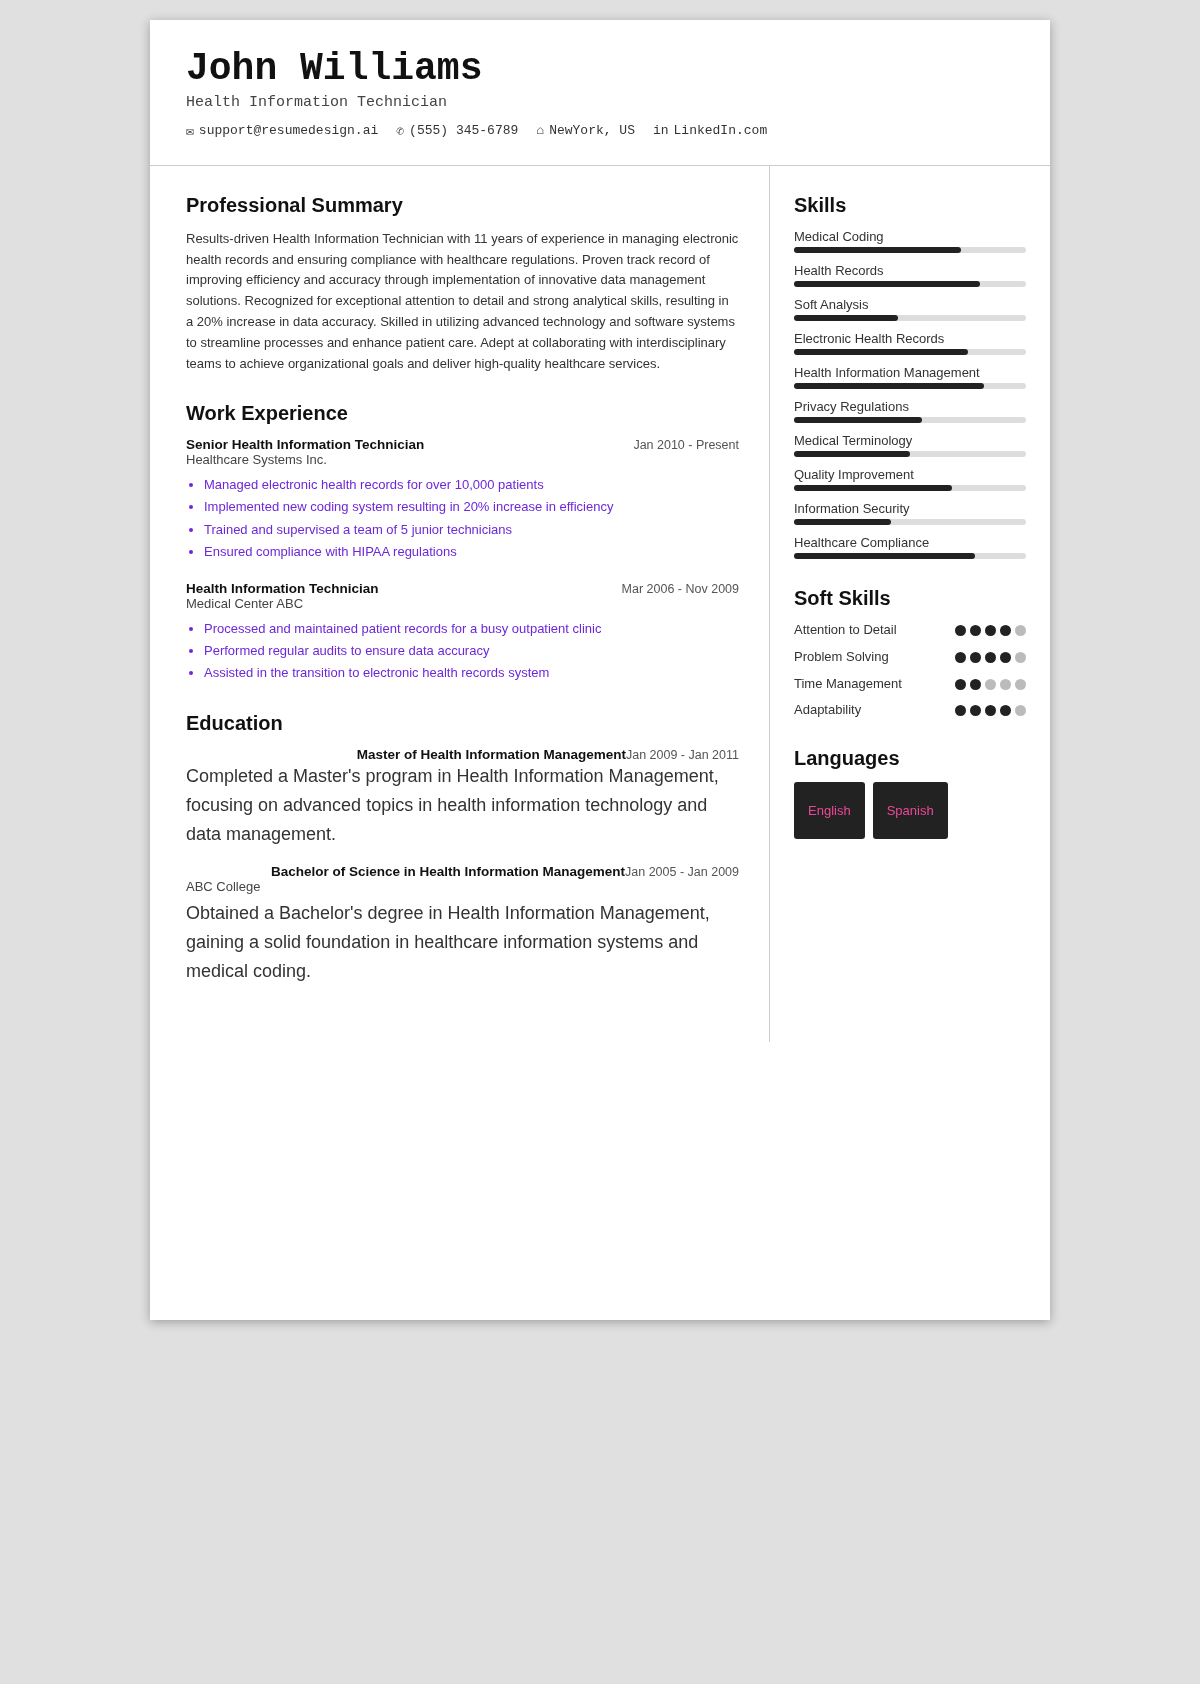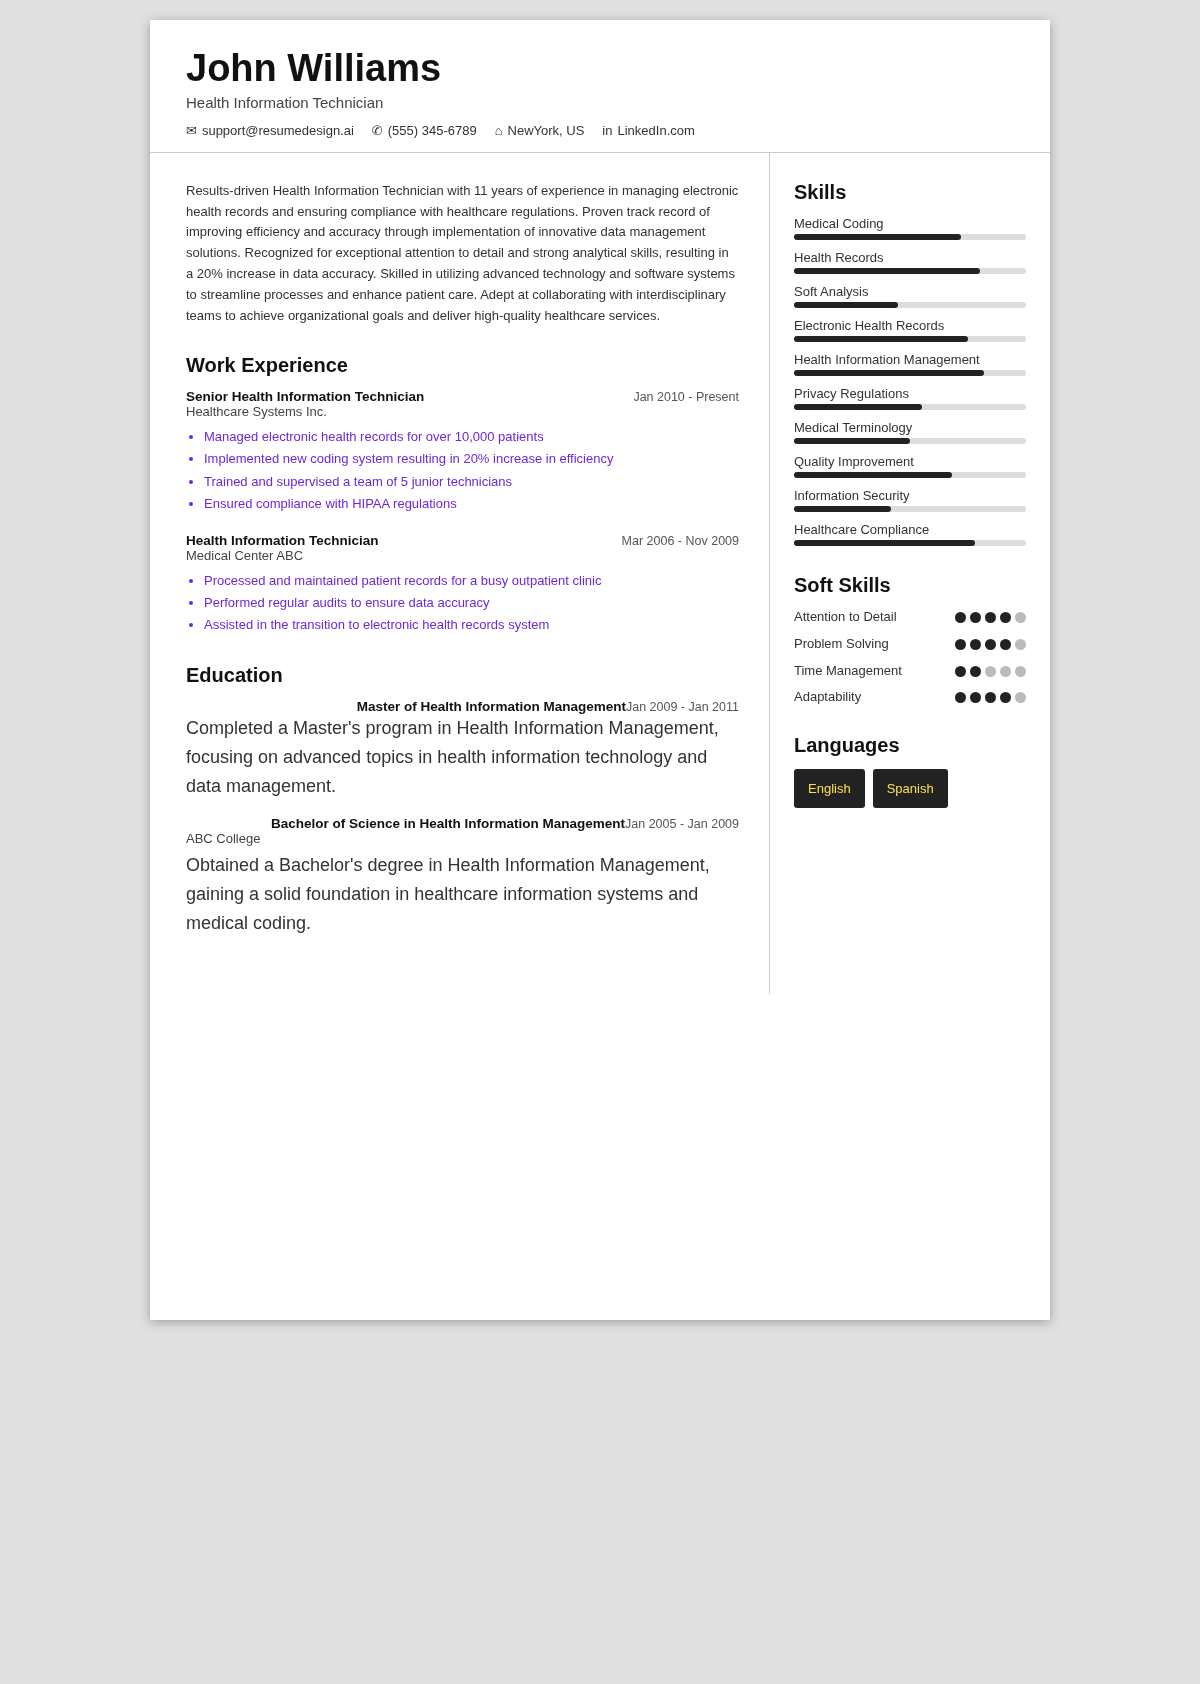--- a/index.html
+++ b/index.html
@@ -13,22 +13,23 @@
       padding: 20px;
     }
     .resume-paper {
       background: #fff;
       width: 900px;
       min-height: 1300px;
       box-shadow: 0 2px 10px rgba(0,0,0,0.3);
     }
     
     .header {
-      padding: 28px 36px 14px 36px;
+      padding: 28px 36px 26px 36px;
       border-bottom: 1px solid #ccc;
+      font-family: Liberation Mono, monospace;
     }
     .header-name {
       font-size: 38px;
       font-weight: 900;
       color: #111;
       line-height: 1.1;
     }
     .header-title {
       font-size: 15px;
       color: #444;
@@ -195,23 +196,23 @@
     }
     
     .lang-tags {
       display: flex;
       gap: 8px;
       flex-wrap: wrap;
       margin-top: 8px;
     }
     .lang-tag {
       background: #222;
-      color: #fde047;
-      font-size: 13px;
-      padding: 12px 14px;
+      color: #ec4899;
+      font-size: 13px;
+      padding: 21px 14px;
       border-radius: 3px;
       font-weight: 500;
     }
   </style>
 </head>
 <body>
 
 <div class="resume-paper">
 
   <div class="header">
@@ -236,20 +237,21 @@
           <span>LinkedIn.com</span>
         </div>
       </div>
   </div>
 
   <div class="body">
 
     <div class="left-col">
 
       <div class="section">
+        <div class="section-title">Professional Summary</div>
         <div class="summary-text">Results-driven Health Information Technician with 11 years of experience in managing electronic health records and ensuring compliance with healthcare regulations. Proven track record of improving efficiency and accuracy through implementation of innovative data management solutions. Recognized for exceptional attention to detail and strong analytical skills, resulting in a 20% increase in data accuracy. Skilled in utilizing advanced technology and software systems to streamline processes and enhance patient care. Adept at collaborating with interdisciplinary teams to achieve organizational goals and deliver high-quality healthcare services.</div>
       </div>
 
       <div class="section">
         <div class="section-title">Work Experience</div>
         <div id="jobs-container">
             <div class="job">
       <div class="job-header">
         <span class="job-title">Senior Health Information Technician</span>
         <span class="job-date">Jan 2010 - Present</span>

